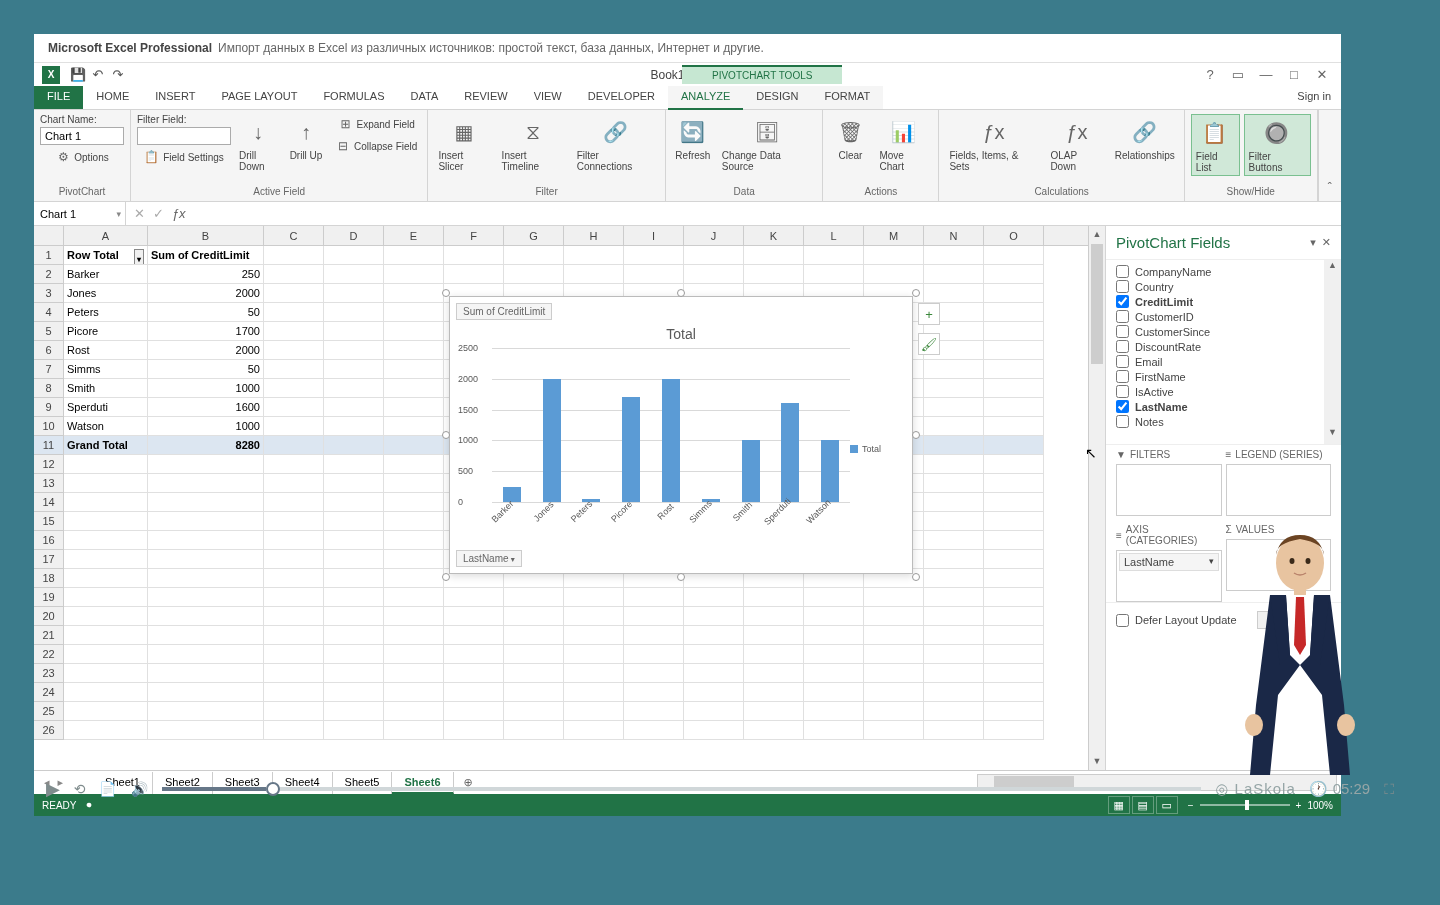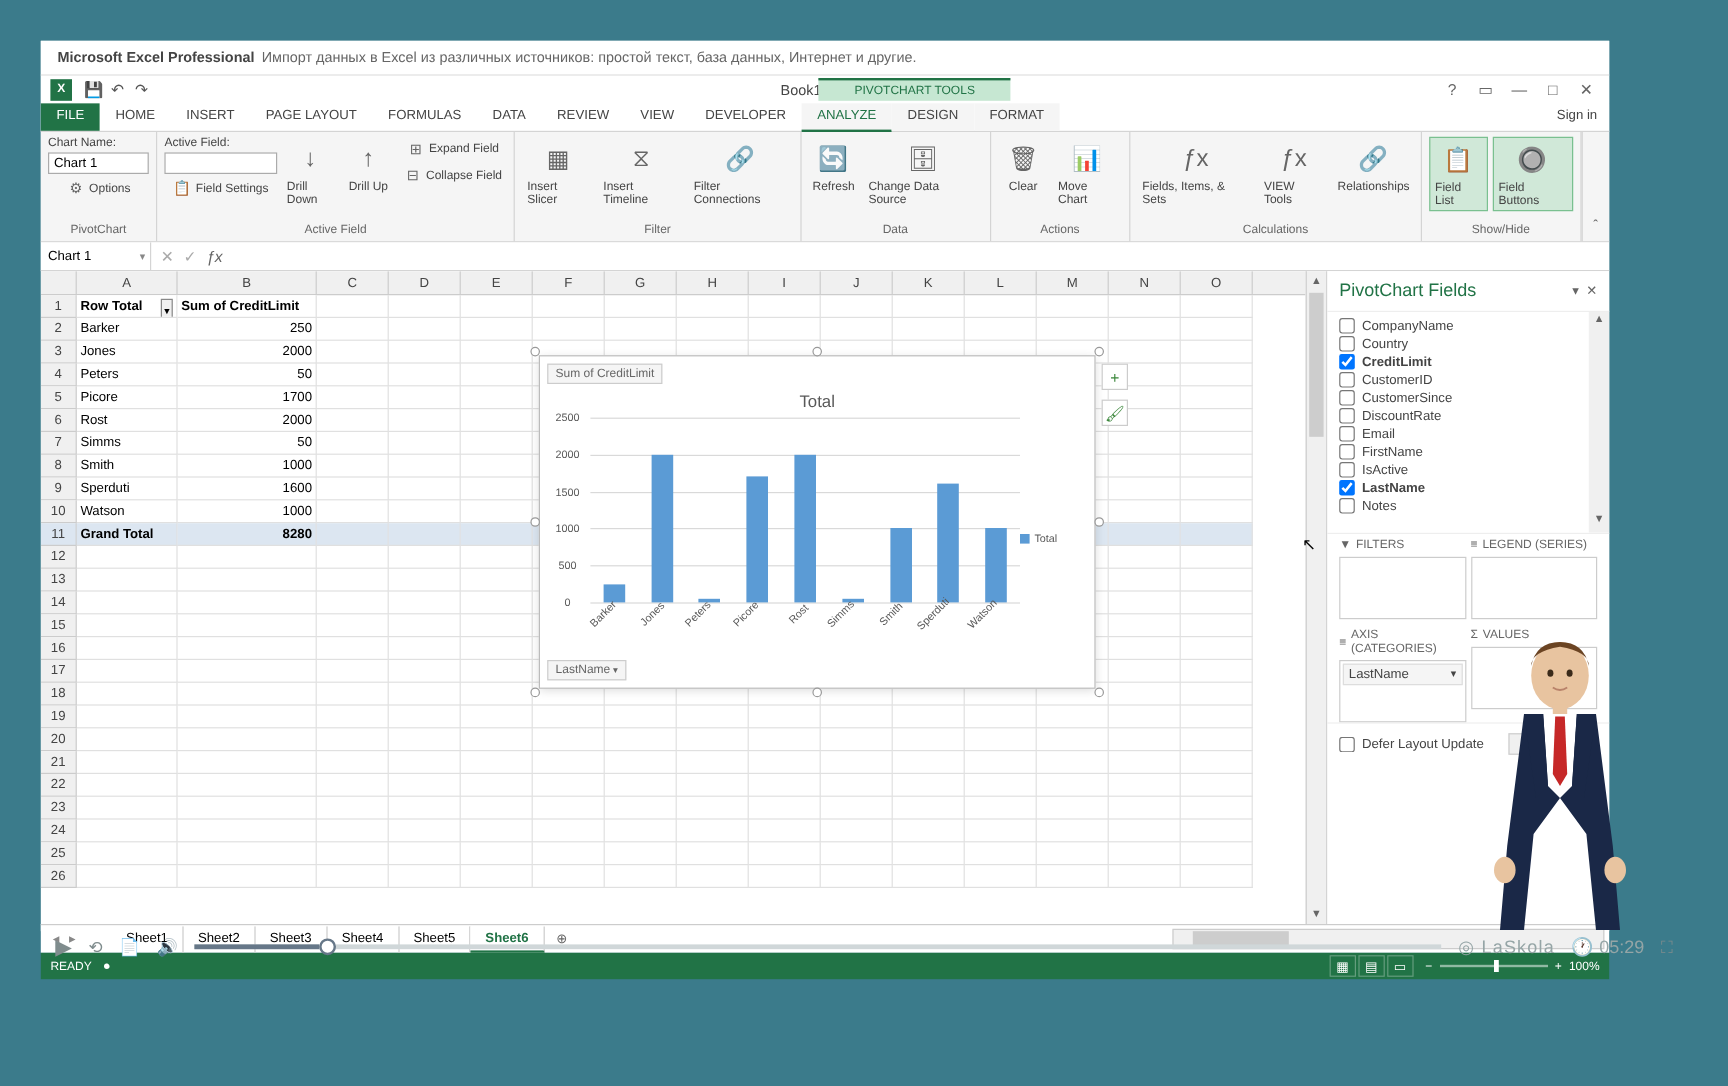--- a/index.html
+++ b/index.html
@@ -60,21 +60,21 @@
 .chart-handles span { position: absolute; width: 8px; height: 8px; background: #fff; border: 1px solid #999; border-radius: 50%; }
 .chart-side { position: absolute; right: -28px; top: 6px; display: flex; flex-direction: column; gap: 8px; }
 .chart-side .sbtn { width: 22px; height: 22px; background: #fff; border: 1px solid #ccc; display: flex; align-items: center; justify-content: center; font-size: 13px; color: #3b873b; cursor: pointer; }
 .chart-inner { padding: 6px; height: 100%; display: flex; flex-direction: column; }
 .chart-tag { border: 1px solid #ccc; background: #f5f5f5; font-size: 10px; padding: 2px 6px; align-self: flex-start; color: #666; }
 .chart-title { text-align: center; font-size: 14px; color: #595959; margin: 6px 0; }
 .chart-body { flex: 1; display: flex; }
 .chart-plot { flex: 1; position: relative; padding-left: 36px; padding-bottom: 48px; }
 .chart-grid { position: absolute; left: 36px; right: 0; top: 0; bottom: 48px; }
 .chart-gline { position: absolute; left: 0; right: 0; border-top: 1px solid #d9d9d9; }
-.chart-ytick { position: absolute; left: -34px; width: 30px; text-align: center; font-size: 9px; color: #595959; transform: translateY(-50%); }
+.chart-ytick { position: absolute; left: -34px; width: 30px; text-align: left; font-size: 9px; color: #595959; transform: translateY(-50%); }
 .chart-bars { position: absolute; left: 36px; right: 0; top: 0; bottom: 48px; display: flex; align-items: flex-end; }
 .chart-bar { flex: 1; display: flex; flex-direction: column; align-items: center; height: 100%; position: relative; }
 .chart-bar .b { width: 18px; background: #5b9bd5; position: absolute; bottom: 0; }
 .chart-xtick { position: absolute; top: 100%; font-size: 9px; color: #595959; transform: rotate(-45deg) translateX(-50%); transform-origin: left top; white-space: nowrap; margin-top: 6px; }
 .chart-legend { width: 56px; display: flex; align-items: center; font-size: 9px; color: #595959; }
 .chart-legend .sw { width: 8px; height: 8px; background: #5b9bd5; margin-right: 4px; }
 .chart-axistag { border: 1px solid #ccc; background: #f5f5f5; font-size: 10px; padding: 2px 6px; align-self: flex-start; color: #666; margin-top: auto; }
 .chart-axistag::after { content: ' ▾'; font-size: 8px; }
 .fieldpane { width: 236px; border-left: 1px solid #d4d4d4; background: #fff; display: flex; flex-direction: column; font-size: 11px; color: #444; }
 .fp-head { padding: 8px 10px; font-size: 15px; color: #217346; display: flex; align-items: center; }
@@ -174,21 +174,21 @@
               <span class="ricon">⚙</span>
               <span>Options</span>
             </div>
         </div>
       </div>
       <div class="label">PivotChart</div>
     </div>
     <div class="rgroup">
       <div class="body">
         <div class="vcol" style="width:94px">
-          <span>Active Field:</span>
+          <span>Filter Field:</span>
           <input style="">
           <div class="rbtn sm">
               <span class="ricon">📋</span>
               <span>Field Settings</span>
             </div>
         </div>
         <div class="rbtn">
             <span class="ricon">↓</span>
             <span>Drill Down</span>
           </div>
@@ -253,38 +253,38 @@
       <div class="label">Actions</div>
     </div>
     <div class="rgroup">
       <div class="body">
         <div class="rbtn">
             <span class="ricon">ƒx</span>
             <span>Fields, Items, &amp; Sets</span>
           </div>
         <div class="rbtn">
             <span class="ricon">ƒx</span>
-            <span>VIEW Tools</span>
+            <span>OLAP Down</span>
           </div>
         <div class="rbtn">
             <span class="ricon">🔗</span>
             <span>Relationships</span>
           </div>
       </div>
       <div class="label">Calculations</div>
     </div>
     <div class="rgroup">
       <div class="body">
         <div class="rbtn active">
             <span class="ricon">📋</span>
             <span>Field List</span>
           </div>
         <div class="rbtn active">
             <span class="ricon">🔘</span>
-            <span>Field Buttons</span>
+            <span>Filter Buttons</span>
           </div>
       </div>
       <div class="label">Show/Hide</div>
     </div>
     <div class="collapse">ˆ</div>
   </div>
 
   <div class="fbar">
     <div class="namebox">Chart 1</div>
     <div class="fxbtns">

